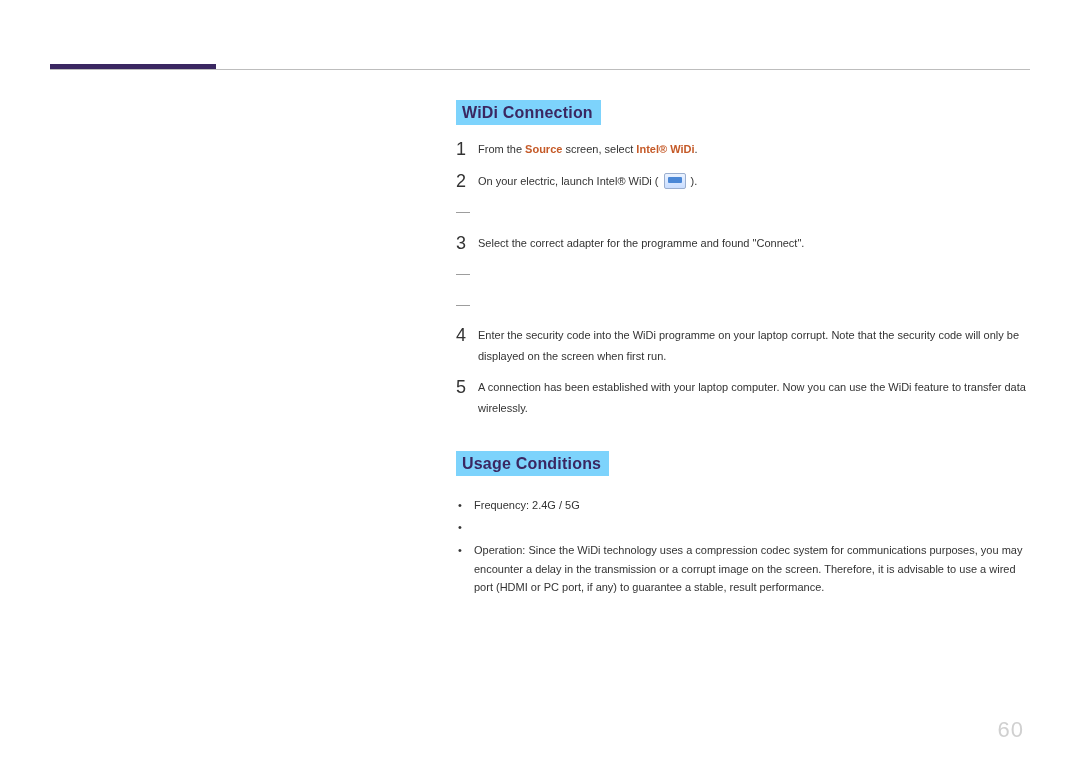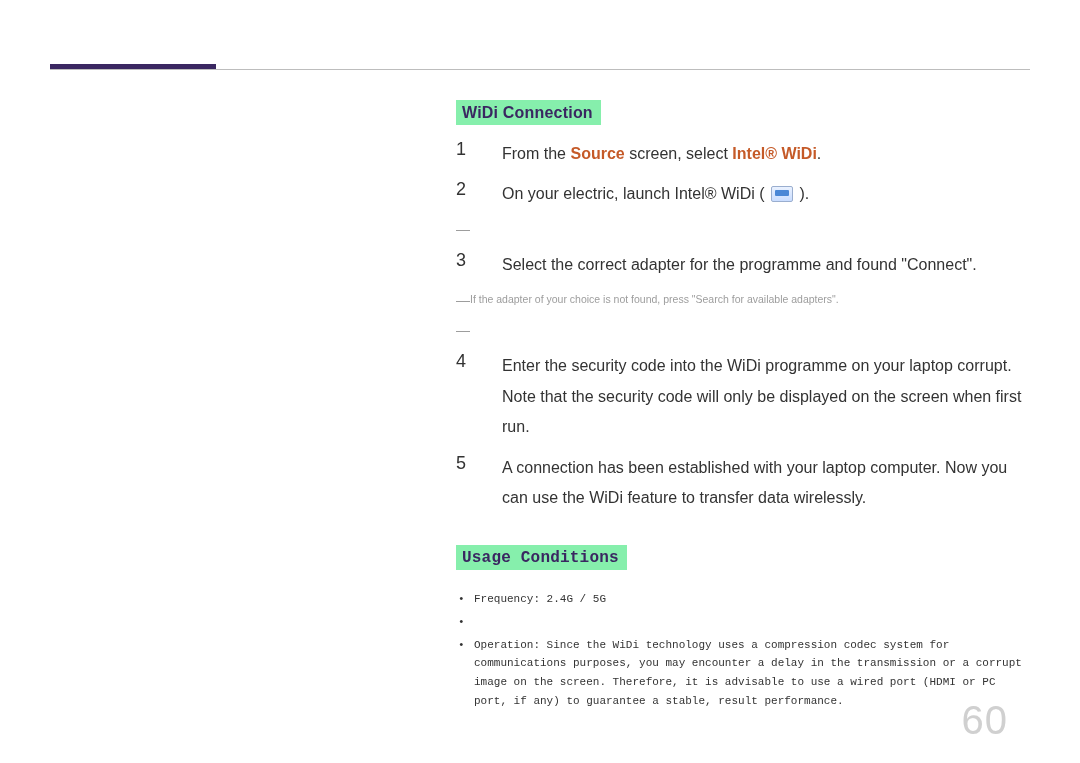--- a/index.html
+++ b/index.html
@@ -1,34 +1,34 @@
 <!DOCTYPE html>
 <html><head>
 <meta charset="utf-8">
 <style>
   * { box-sizing: border-box; margin: 0; padding: 0; }
   html, body { width: 1080px; height: 763px; background: #ffffff; font-family: "Helvetica Neue", Arial, sans-serif; color: #333; }
   .page { position: relative; width: 1080px; height: 763px; padding: 0 50px 0 50px;}
   .top-accent { position: absolute; top: 64px; left: 50px; width: 166px; height: 5px; background: #3a2761; }
   .top-rule { position: absolute; top: 69px; left: 50px; right: 50px; height: 1px; background: #bdbdbd; }
   .content { position: absolute; top: 100px; left: 456px; right: 50px; }
-  .section-title { display: inline-block; background: #86efac; color: #3a2761; font-weight: 700; font-size: 16px; padding: 4px 8px 3px 6px; margin-bottom: 14px; letter-spacing: 0.2px; }
+  .section-title { display: inline-block; background: #7dd3fc; color: #3a2761; font-weight: 700; font-size: 16px; padding: 4px 8px 3px 6px; margin-bottom: 14px; letter-spacing: 0.2px; }
   .step { display: flex; align-items: flex-start; margin-bottom: 10px; }
   .step-num { font-size: 18px; color: #333; width: 22px; flex: 0 0 22px; font-weight: 400; line-height: 1.2; }
-  .step-body { font-size: 16px; color: #333; line-height: 1.9; flex: 1; margin-left: 24px; }
+  .step-body { font-size: 11px; color: #333; line-height: 1.9; flex: 1; }
   .step-body .bold-orange { color: #c55a28; font-weight: 700; }
   .note { display: flex; align-items: flex-start; margin: 4px 0 8px 0; color: #9d9d9d; font-size: 10.5px; line-height: 1.6; }
   .note-dash { flex: 0 0 14px; font-size: 14px; color: #9d9d9d; position: relative; top:-2px; }
   .icon-widi { display:inline-block; width:22px; height:16px; vertical-align:middle; margin:0 2px; border:1px solid #9aaecf; background: linear-gradient(#eaf2ff,#c9ddff); border-radius:2px; position:relative; top:-1px; }
   .icon-widi::after{ content:""; position:absolute; left:3px; right:3px; top:3px; bottom:5px; background:#4a87d6; border-radius:1px; }
   .bullets { margin-top: 6px; }
   .bullet { display:flex; align-items:flex-start; font-size:11px; color:#333; line-height:1.7; margin-bottom:4px; }
   .bullet-dot { flex:0 0 18px; text-align:left; padding-left:2px; }
-  .section2 { margin-top: 32px; font-family: Liberation Mono, monospace; }
-  .page-number { position:absolute; right:72px; bottom:20px; font-size:40px; color:#d0d0d0; font-weight:300; letter-spacing:1px; }
+  .section2 { margin-top: 32px; }
+  .page-number { position:absolute; right:56px; bottom:20px; font-size:22px; color:#d0d0d0; font-weight:300; letter-spacing:1px; }
 </style>
 </head>
 <body>
 
 <div class="page">
   <div class="top-accent"></div>
   <div class="top-rule"></div>
 
   <div class="content">
 
@@ -57,21 +57,20 @@
     
     <div class="step">
       <div class="step-num">3</div>
       <div class="step-body">
         <span>Select the correct adapter for the programme and found "Connect".</span>
       </div>
     </div>
 
     <div class="note">
       <div class="note-dash">―</div>
-      <div>If the adapter of your choice is not found, press "Search for available adapters".</div>
     </div>
     <div class="note">
       <div class="note-dash">―</div>
     </div>
 
     
     <div class="step">
       <div class="step-num">4</div>
       <div class="step-body">
         <span>Enter the security code into the WiDi programme on your laptop corrupt. Note that the security code will only be displayed on the screen when first run.</span>

